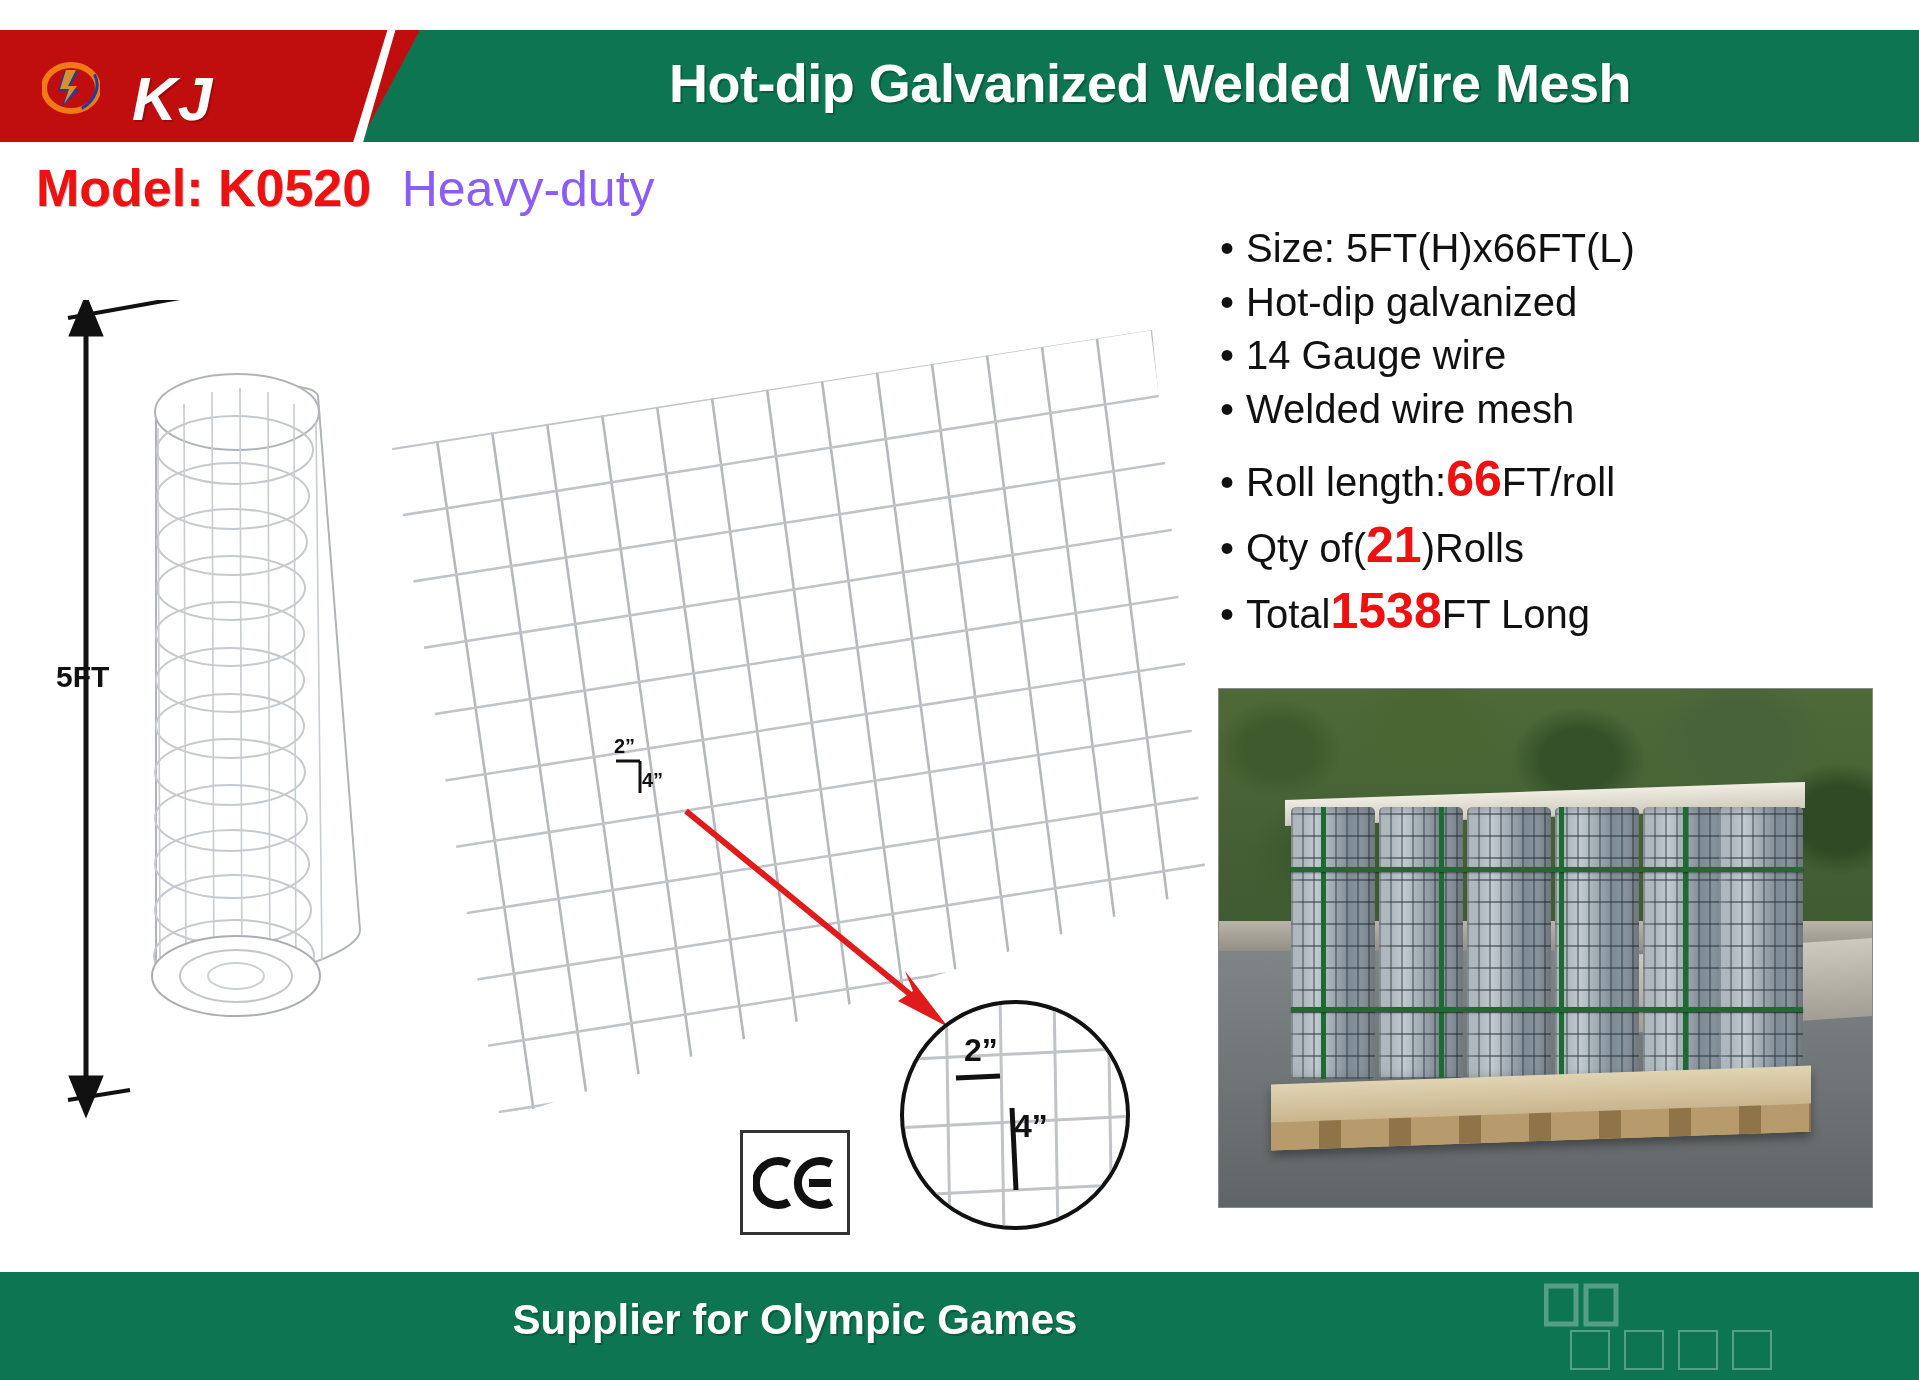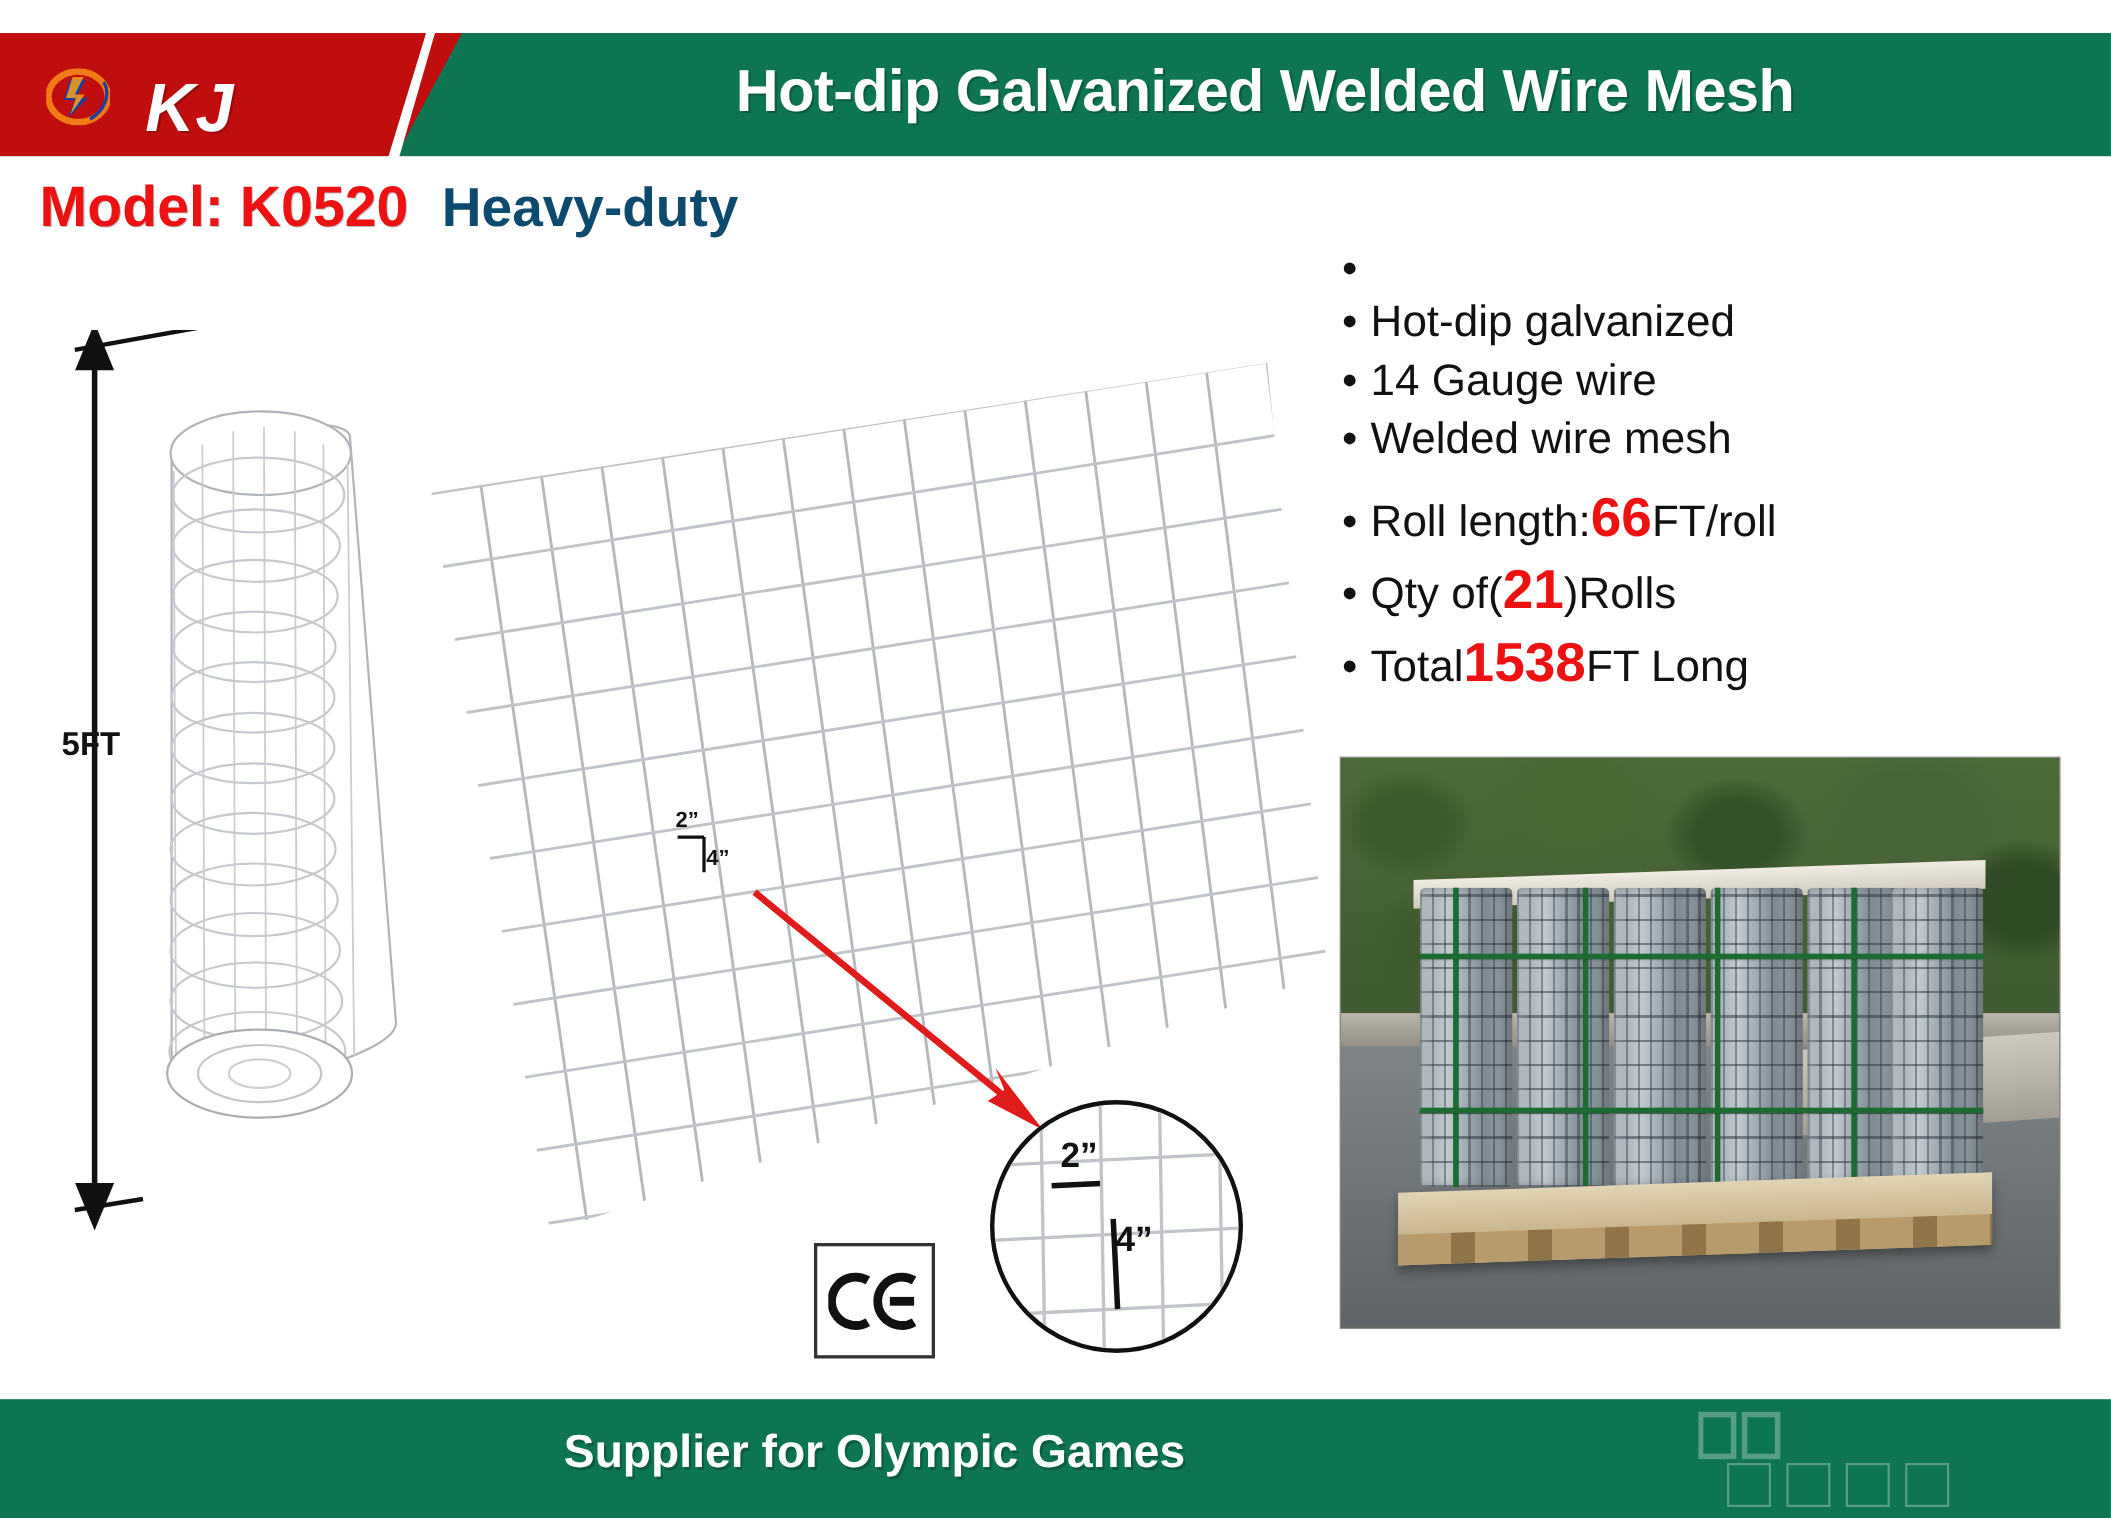--- a/index.html
+++ b/index.html
@@ -50,21 +50,21 @@
   #model-line{
     position:absolute; left:36px; top:158px;
     white-space:nowrap;
   }
   #model-code{
     font-size:52px; font-weight:bold; color:#ee1111;
     text-shadow:1px 1px 0 rgba(0,0,0,.25);
     text-align:center;
   }
   #model-grade{
-    font-size:50px; font-weight:bold; color:#0c4a6e;
+    font-size:50px; font-weight:normal; color:#8b5cf6;
     margin-left:26px;
   }
 
   
   #spec-list{
     position:absolute; left:1220px; top:224px; width:640px;
   }
   .spec-item{
     display:flex; align-items:baseline;
     font-size:40px; color:#111111;
@@ -348,20 +348,21 @@
     <path d="M36 8 A22 22 0 1 0 36 46" fill="none" stroke="#111" stroke-width="8"></path>
     <path d="M78 8 A22 22 0 1 0 78 46" fill="none" stroke="#111" stroke-width="8"></path>
     <rect x="56" y="23" width="22" height="8" fill="#111"></rect>
   </svg>
 </div>
 
 <div id="spec-list">
 
   <div class="spec-item">
     <span class="dot">•</span>
+    <span>Size: 5FT(H)x66FT(L)</span>
   </div>
 
   <div class="spec-item">
     <span class="dot">•</span>
     <span>Hot-dip galvanized</span>
   </div>
 
   <div class="spec-item">
     <span class="dot">•</span>
     <span>14 Gauge wire</span>

